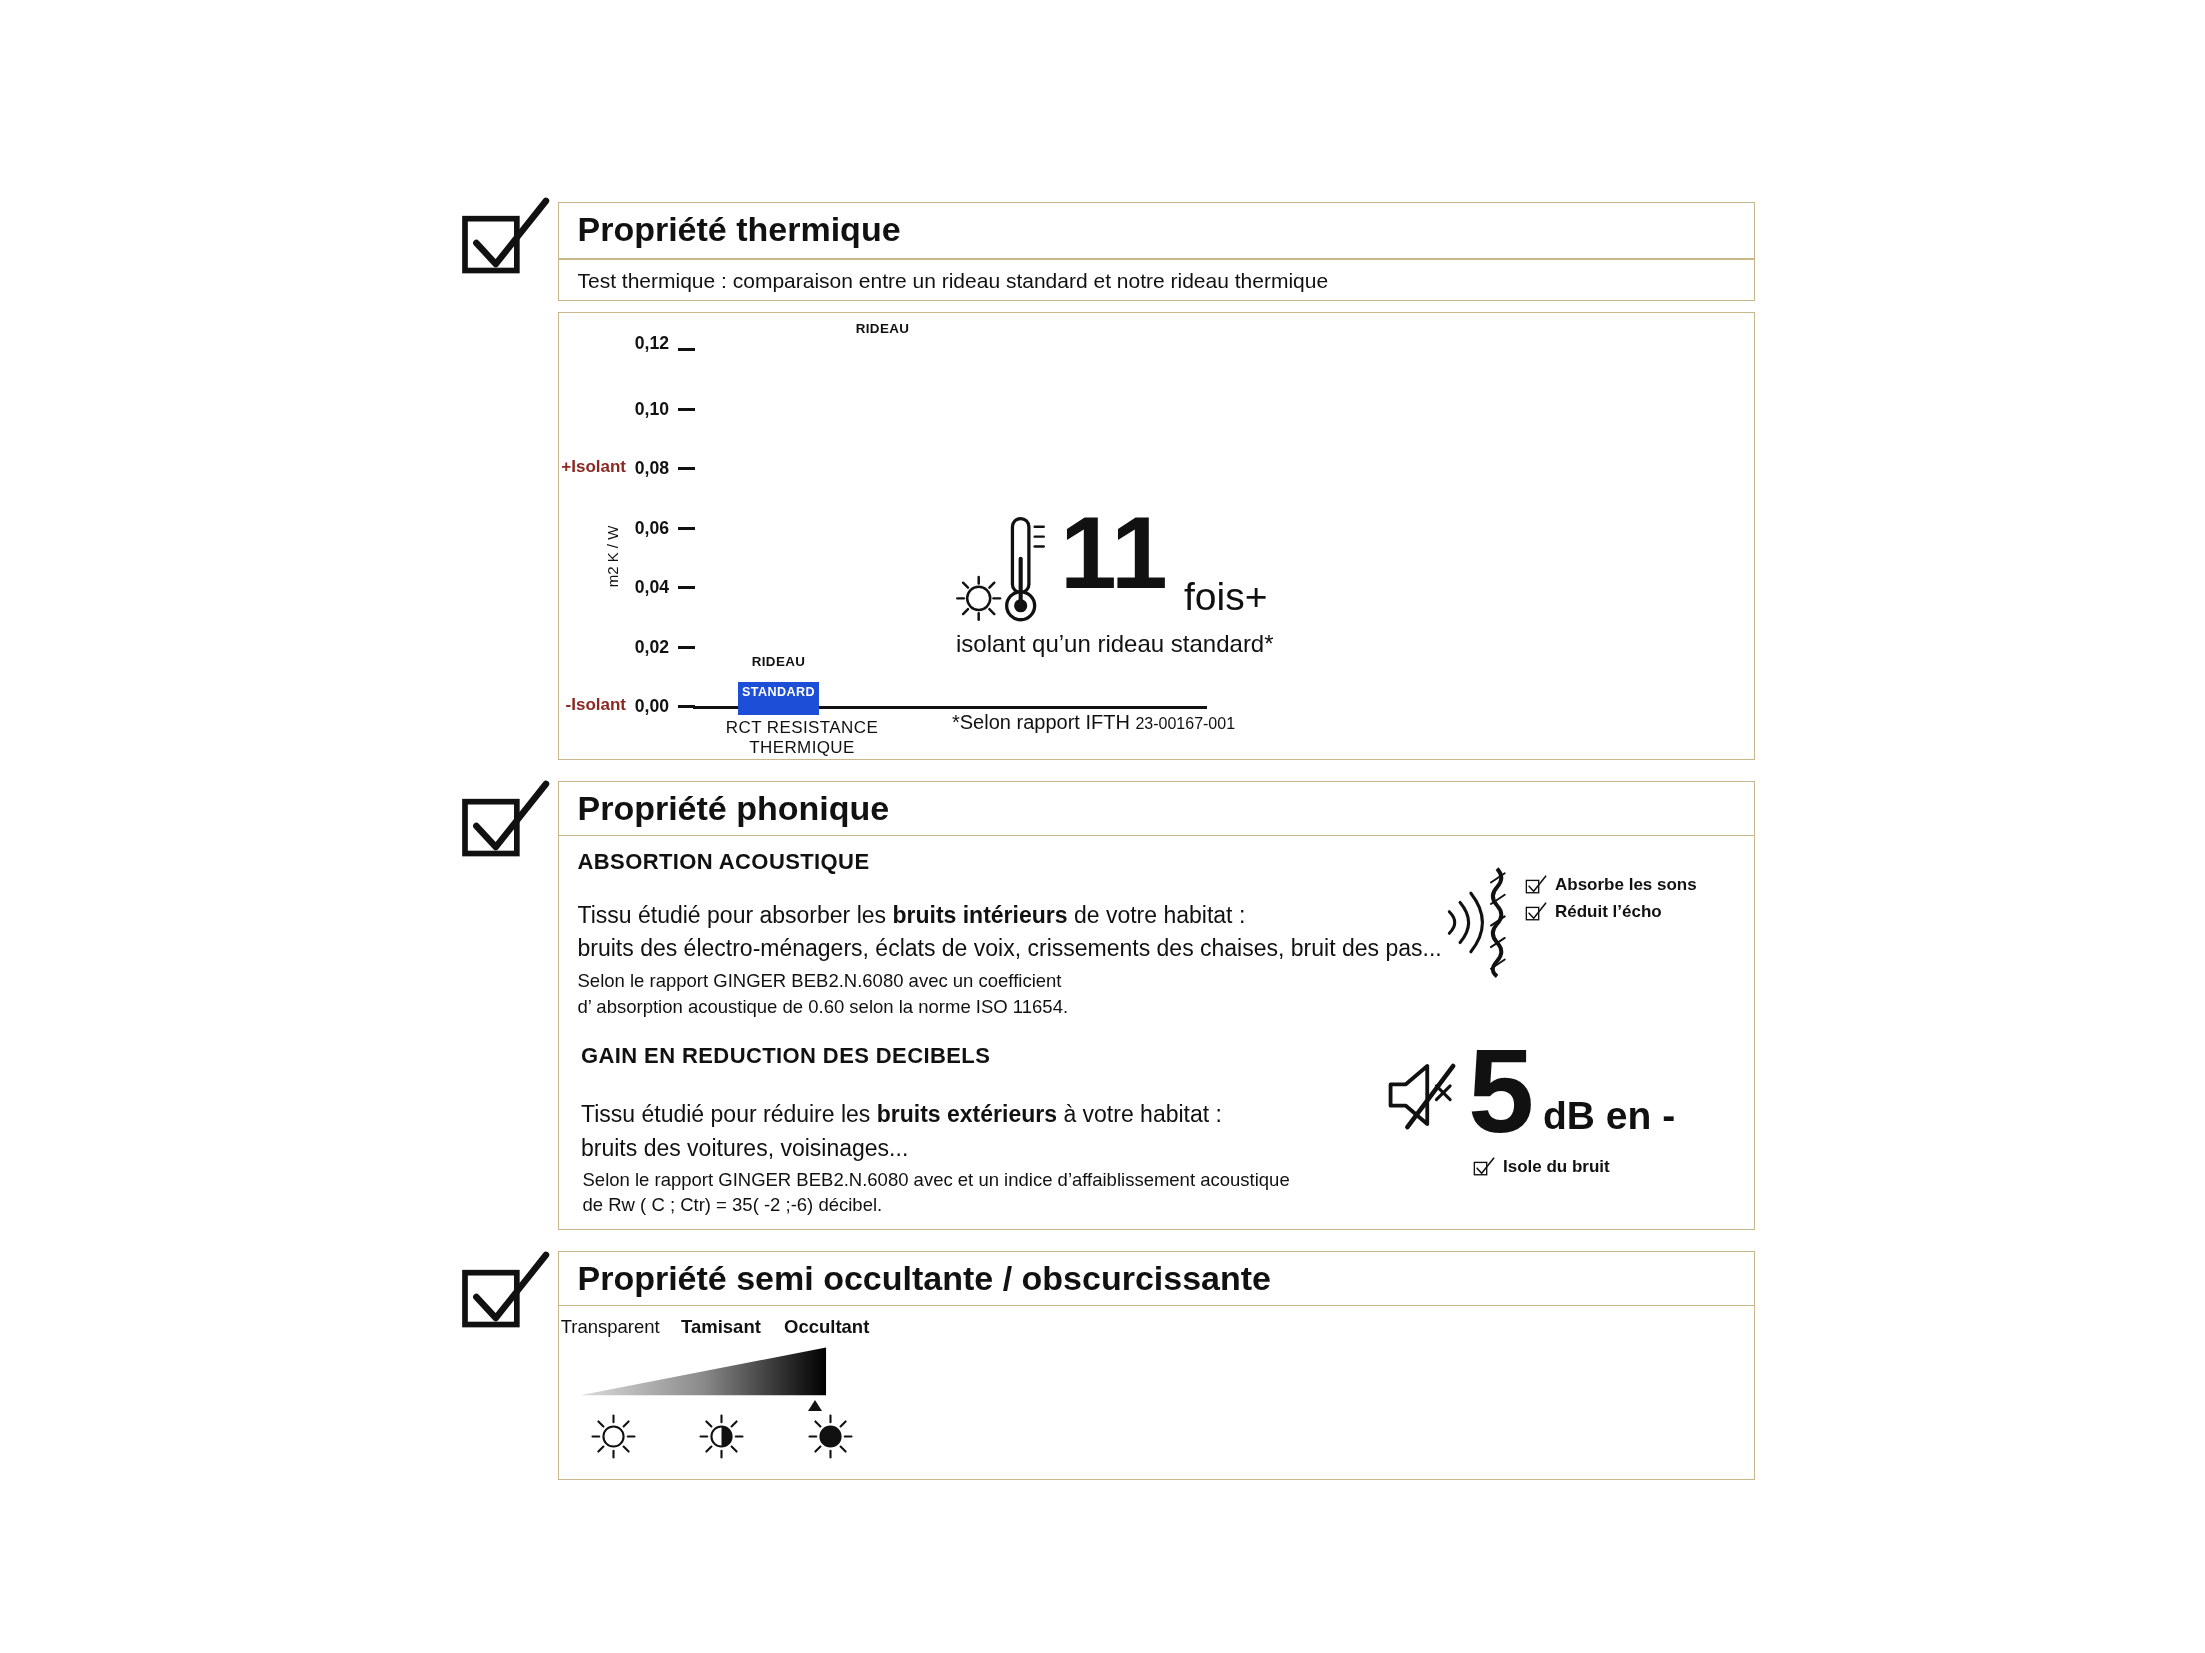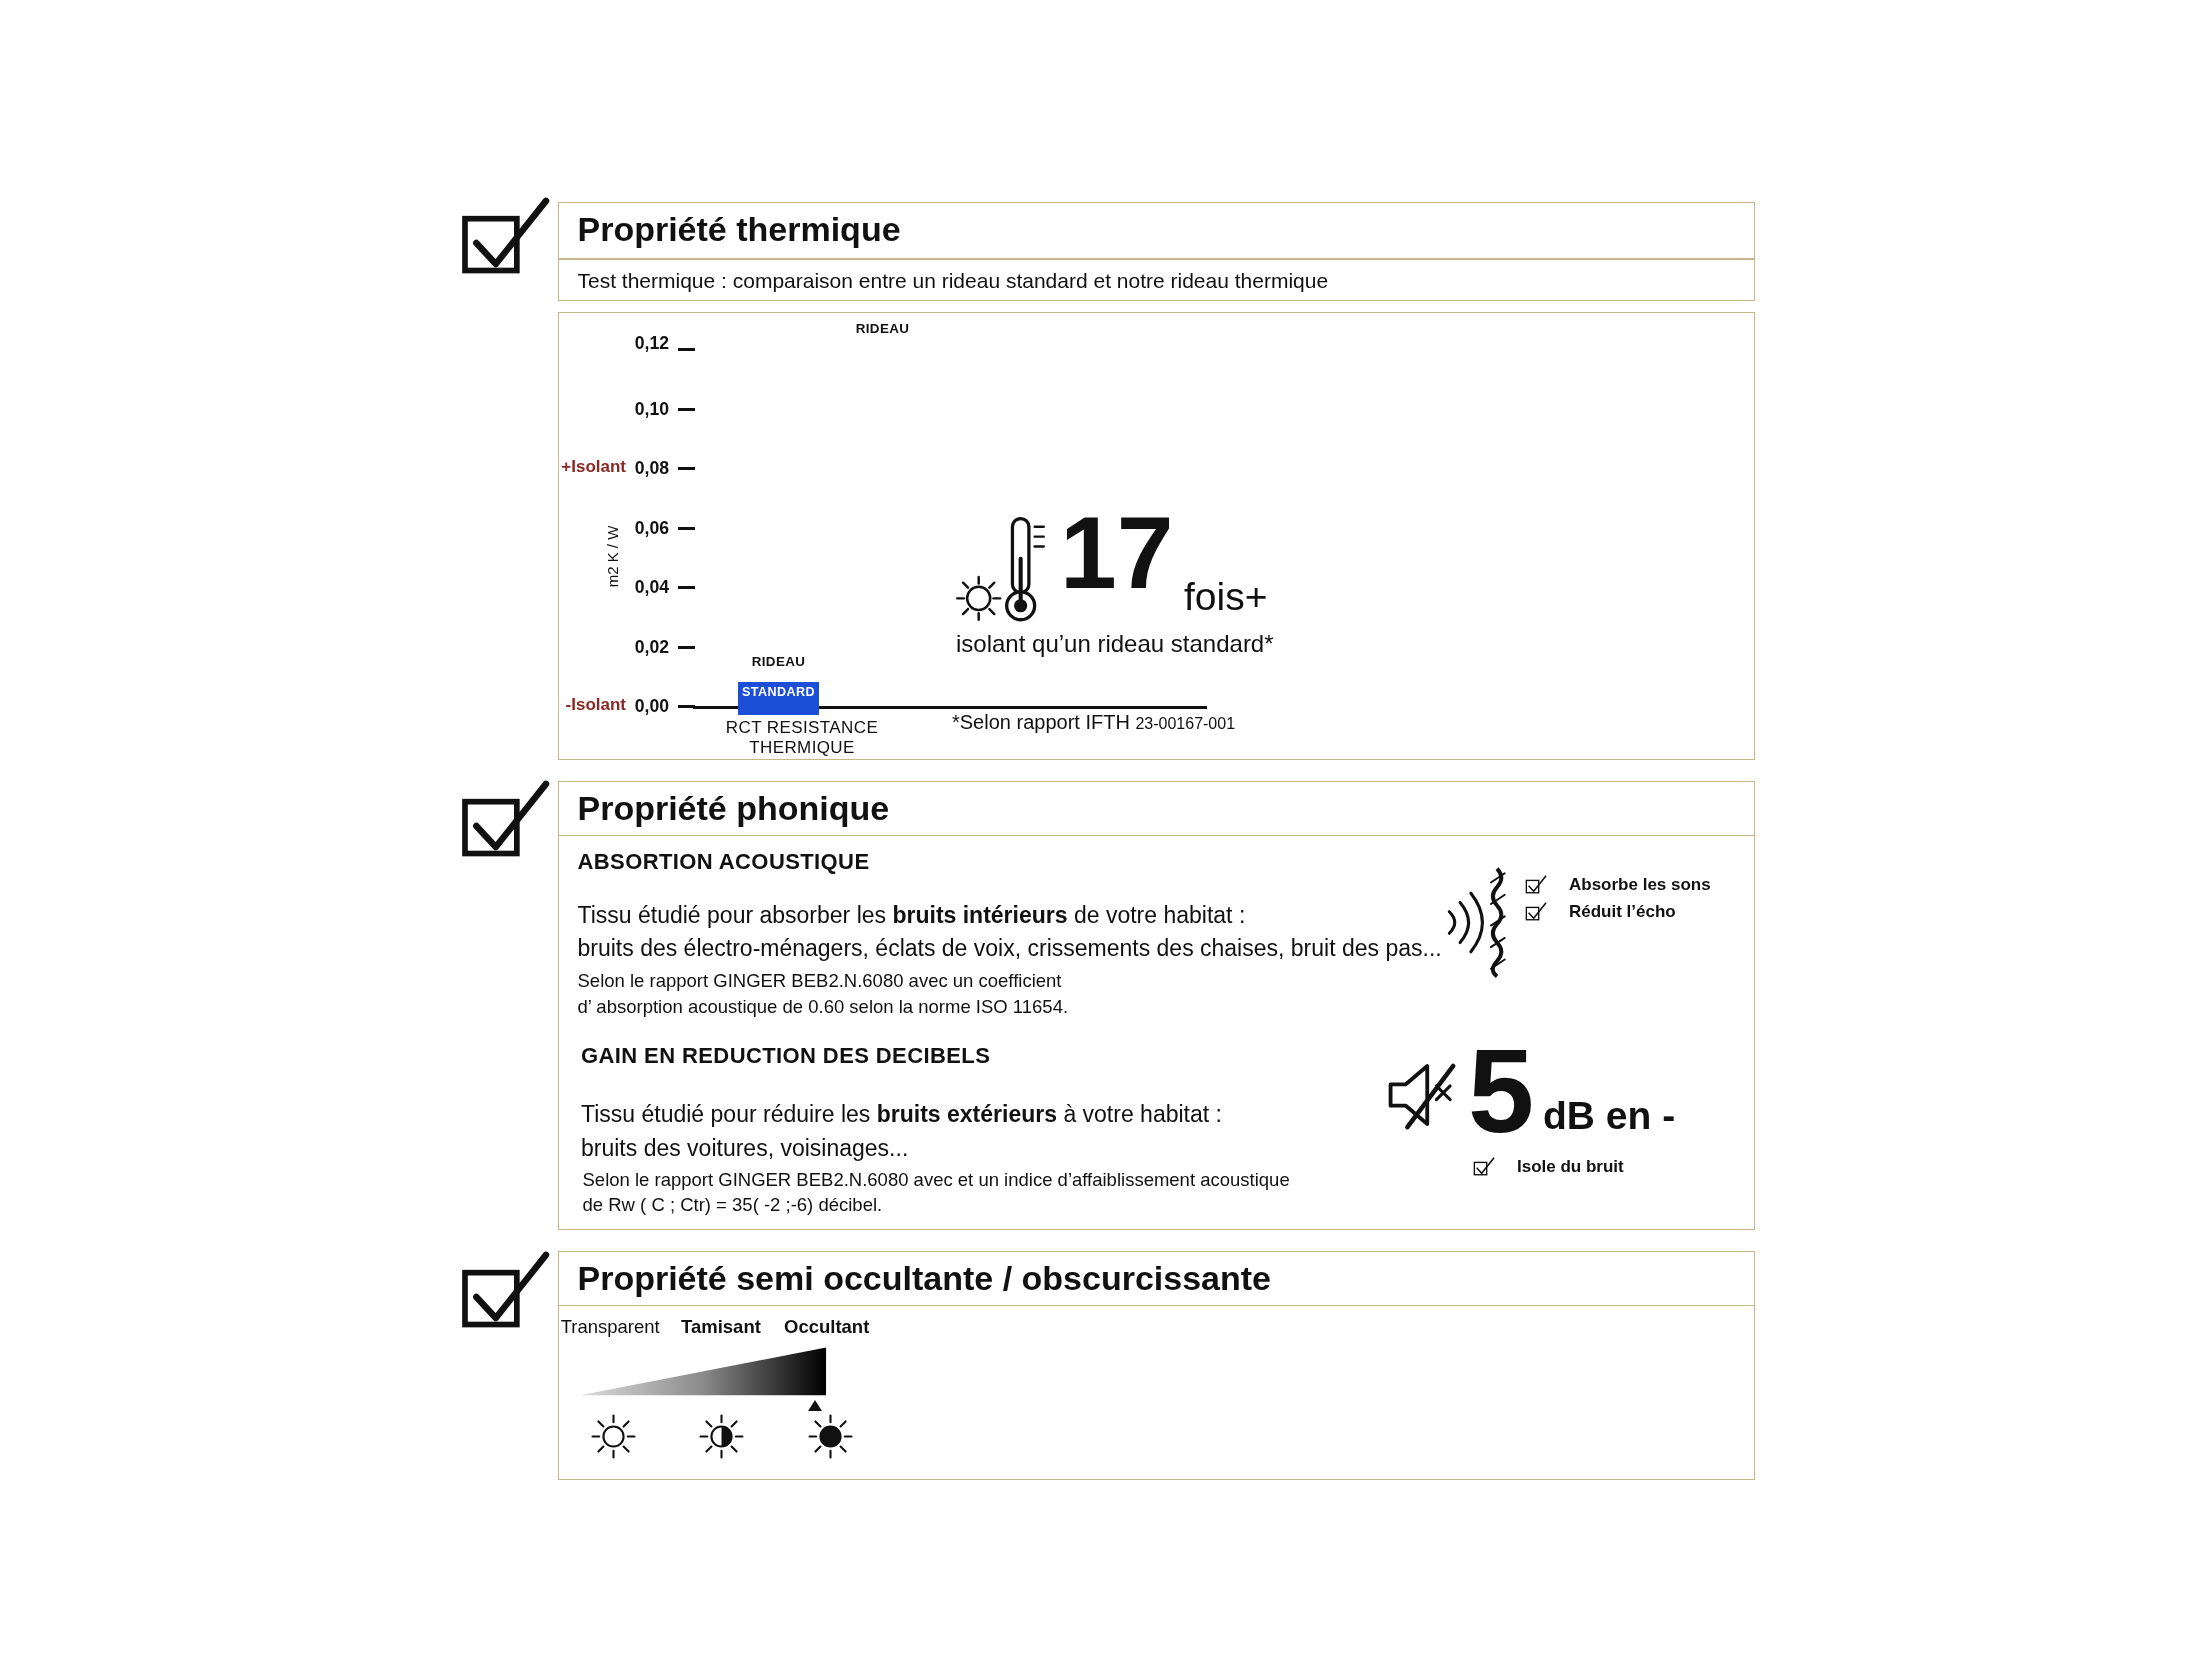--- a/index.html
+++ b/index.html
@@ -23,21 +23,21 @@
   .x-axis-title{position:absolute;left:113px;top:405px;width:260px;text-align:center;font-size:17px;letter-spacing:0.4px}
   .big-number{position:absolute;font-weight:700;line-height:1;color:#111}
   .big-suffix{position:absolute;font-size:39px;color:#111}
   .chart-caption{position:absolute;left:397px;top:317px;font-size:24px}
   .footnote{position:absolute;left:393px;top:398px;font-size:20px}
   .footnote-code{font-size:16px}
   
   .para-heading{position:absolute;font-size:22px;font-weight:700;letter-spacing:0.4px}
   .body-line{position:absolute;font-size:23px;white-space:nowrap}
   .note-line{position:absolute;font-size:18.5px;white-space:nowrap}
-  .check-row{position:absolute;display:flex;align-items:center;gap:22px;font-size:17px;font-weight:700;white-space:nowrap}
+  .check-row{position:absolute;display:flex;align-items:center;gap:8px;font-size:17px;font-weight:700;white-space:nowrap}
   .db-suffix{position:absolute;font-size:39px;font-weight:600}
   
   .level-label{position:absolute;font-size:18.5px;white-space:nowrap}
   .level-label.bold{font-weight:700}
   .wedge-marker{position:absolute;width:0;height:0;border-left:7.6px solid transparent;border-right:7.6px solid transparent;border-bottom:11.8px solid #111}
   svg line, svg path, svg rect, svg circle{vector-effect:none}
 </style>
 </head>
 <body>
 
@@ -125,21 +125,21 @@
       <circle cx="81" cy="112" r="17" fill="#fff" stroke="#111" stroke-width="4"></circle>
       <line x1="81" y1="55" x2="81" y2="108" stroke="#111" stroke-width="5" stroke-linecap="round"></line>
       <circle cx="81" cy="112" r="8" fill="#111"></circle>
       <g stroke="#111" stroke-width="3" stroke-linecap="round">
         <line x1="98" y1="16" x2="109" y2="16"></line>
           <line x1="98" y1="28" x2="109" y2="28"></line>
           <line x1="98" y1="40" x2="109" y2="40"></line>
       </g>
     </svg>
 
-    <div class="big-number" style="left:501px;top:189px;font-size:102px">17</div>
+    <div class="big-number" style="left:501px;top:189px;font-size:102px">11</div>
     <div class="big-suffix" style="left:625px;top:262px">fois+</div>
     <div class="chart-caption">isolant qu’un rideau standard*</div>
     <div class="footnote">
       <span>*Selon rapport IFTH</span>
       <span class="footnote-code">23-00167-001</span>
     </div>
   </div>
 
   <svg class="big-check" style="left:460px;top:779px" width="91" height="81" viewBox="0 0 112 100">
       <use href="#def-checkbox"></use>

